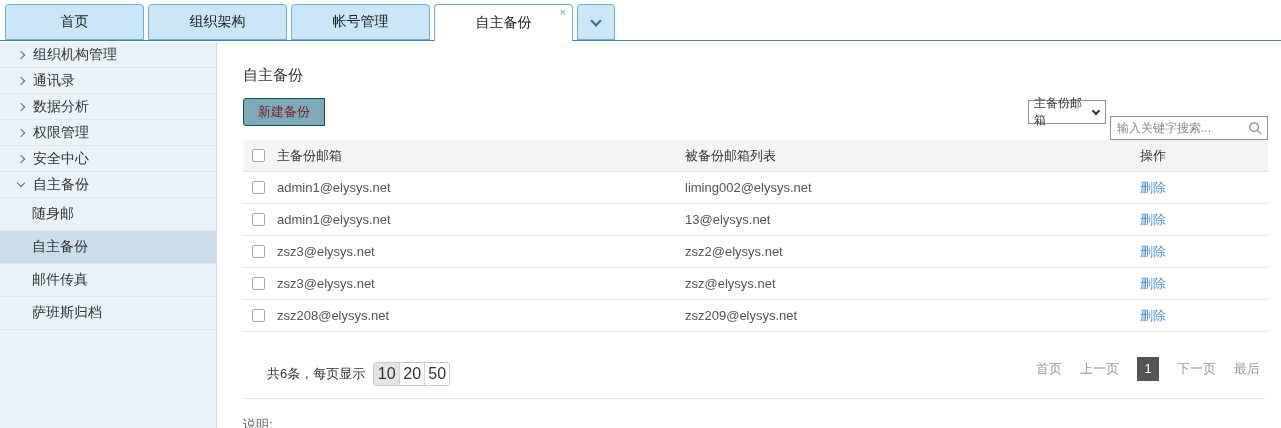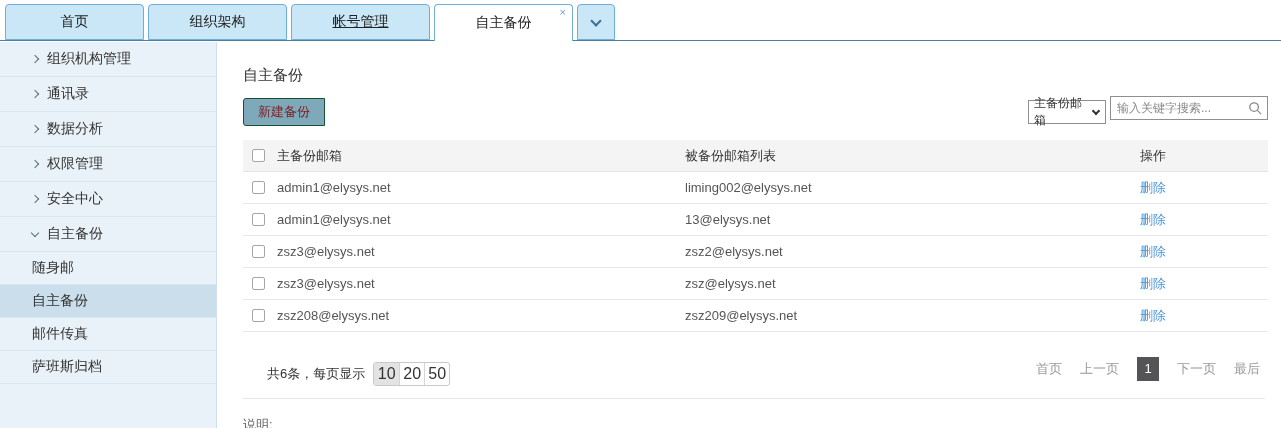--- a/index.html
+++ b/index.html
@@ -29,42 +29,42 @@
     border-right:1px solid #4f6f85; border-bottom:1px solid #4f6f85; }
   .chev.right { transform:rotate(-45deg); }
   .chev.down  { transform:rotate(45deg); margin-top:-3px; }
   .tab.more .chev { width:8px; height:8px; border-color:#3f6f96; border-width:2px; }
   
   .sidebar {
     position:absolute; left:0; top:42px; width:217px; height:386px;
     background:#e9f2f8; border-right:1px solid #cfe0ec;
   }
   .side-item {
-    display:flex; align-items:center; height:35px; padding-left:32px;
+    display:flex; align-items:center; height:26px; padding-left:18px;
     border-bottom:1px solid #d8e6f0; font-size:14px; color:#333; cursor:pointer;
   }
   .side-item .chev { margin-right:9px; }
   .side-item.child { height:33px; padding-left:32px;text-align:center; }
   .side-item.child.selected { background:#cbdeeb; }
   
   .page-title { position:absolute; left:243px; top:66px; font-size:15px; color:#333; }
   .btn-group { position:absolute; left:243px; top:98px; display:flex; }
   .btn {
     height:28px; padding:0 14px; font-size:13px; display:flex; align-items:center; cursor:pointer;
   }
   .btn.primary { background:#7ea9ba; color:#7f1d1d; border:1px solid #14532d; border-radius:3px 0 0 3px; }
   .btn.plain   { background:#fff; color:#333; border:1px solid #c9c9c9; border-left:none; border-radius:0 3px 3px 0; }
   .filter-select {
     position:absolute; left:1028px; top:100px; width:78px; height:24px;
     border:1px solid #8f8f8f; background:#fff; display:flex; align-items:center;
     padding:0 6px 0 5px; font-size:12px; cursor:pointer;
   }
   .filter-select .chev { margin-left:auto; width:6px; height:6px; border-color:#333; border-width:2px; }
   .search-box {
-    position:absolute; left:1110px; top:96px; width:158px; height:24px;
+    position:absolute; left:1110px; top:116px; width:158px; height:24px;
     border:1px solid #8f8f8f; background:#fff; display:flex; align-items:center;justify-content:space-between;
   }
   .search-box input {
     border:none; outline:none; flex:1; height:100%; padding:0 2px 0 6px;
     font-size:12px; font-family:inherit; color:#333; background:transparent; min-width:0;
   }
   .search-box input::placeholder { color:#8a8a8a; }
   .search-box svg { flex:0 0 auto; margin-right:4px; cursor:pointer; }
   
   .table { position:absolute; left:243px; top:140px; width:1025px; font-size:13px; }
@@ -97,21 +97,21 @@
 <body>
 
 <div class="tabbar">
   <div class="tab-underline"></div>
   <div class="tab" style="left:5px;">
       <span>首页</span>
     </div>
   <div class="tab" style="left:148px;">
       <span>组织架构</span>
     </div>
-  <div class="tab" style="left:291px;text-decoration:underline;">
+  <div class="tab" style="left:291px;">
       <span>帐号管理</span>
     </div>
   <div class="tab active" style="left:434px;">
     <span>自主备份</span>
     <span class="close">×</span>
   </div>
   <div class="tab more" style="left:577px;">
     <span class="chev down"></span>
   </div>
 </div>

